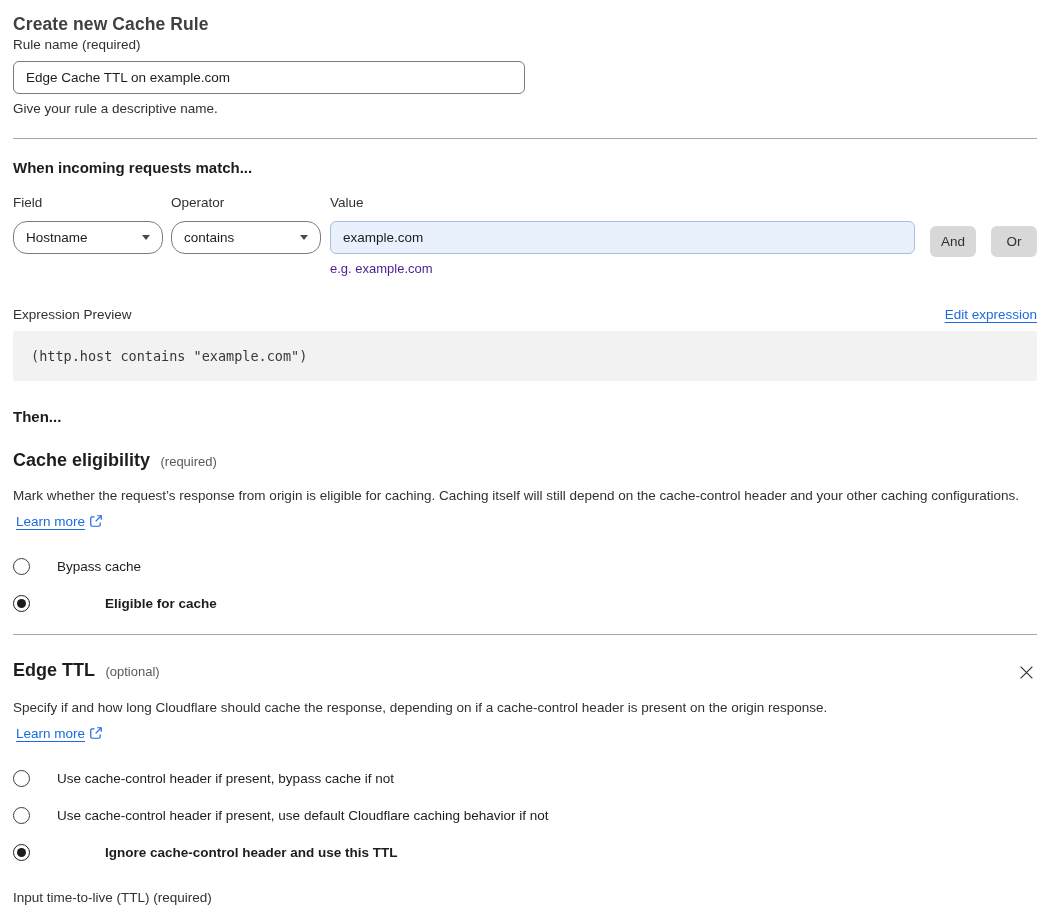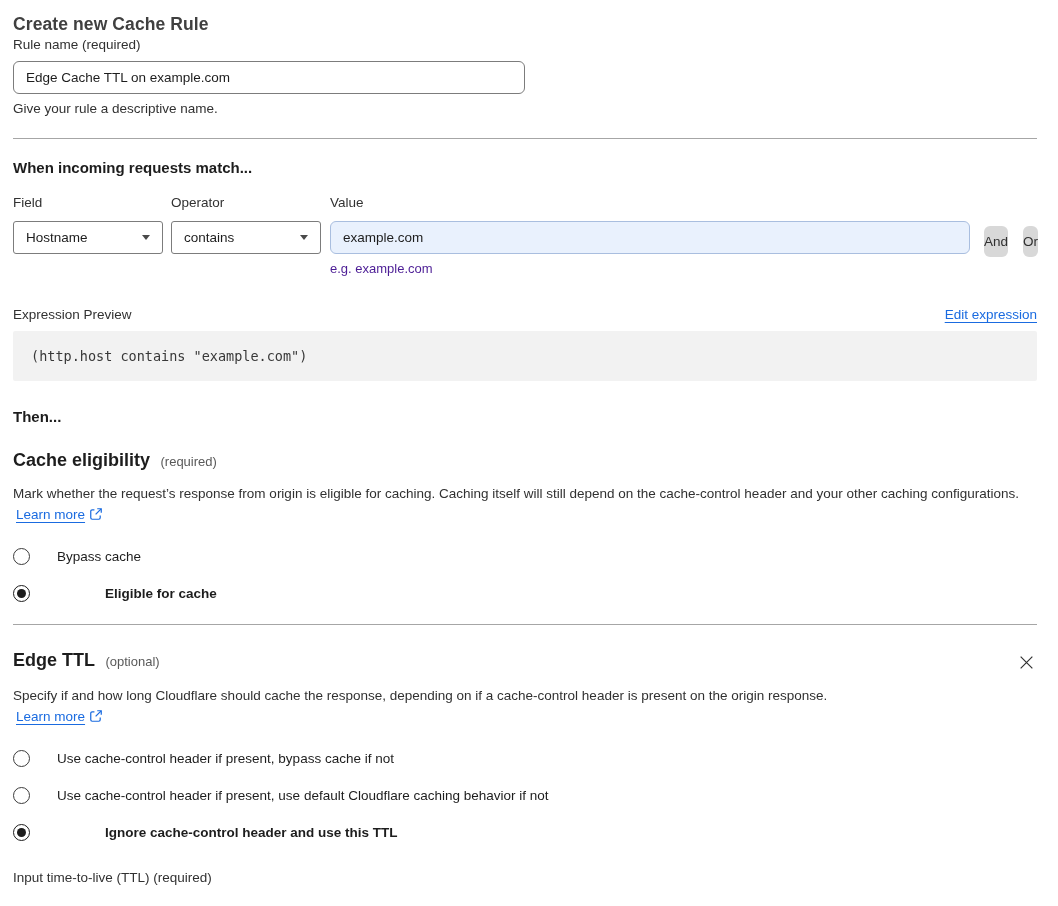--- a/index.html
+++ b/index.html
@@ -33,37 +33,37 @@
 
   .divider { border: none; border-top: 1px solid #a6a6a6; margin-top: 22px; }
 
   .section-heading { font-size: 15px; font-weight: 700; color: #1d1d1d; }
   .match-heading { margin-top: 20px; }
 
   .match-grid { display: flex; align-items: flex-start; margin-top: 19px; }
   .match-col .field-label { display: block; margin-bottom: 11px; }
   .select-box {
     width: 150px; height: 33px;
-    border: 1px solid #7c7c7c; border-radius: 3px;
+    border: 1px solid #7c7c7c; border-radius: 14px;
     display: flex; align-items: center; justify-content: space-between;
     padding: 0 12px;
     font-size: 13.5px; color: #1d1d1d;
     background: #fff; cursor: pointer;
   }
   .caret-down {
     width: 0; height: 0;
     border-left: 4.5px solid transparent;
     border-right: 4.5px solid transparent;
     border-top: 5.5px solid #4a4a4a;
   }
   .op-col { margin-left: 8px; }
   .value-col { margin-left: 9px; flex: 1; }
   .value-input {
     display: block;
-    width: 640px; height: 33px;
+    width: 585px; height: 33px;
     border: 1px solid #a9bedf; border-radius: 6px;
     padding: 8px 12px;
     font-family: "Liberation Sans", sans-serif;
     font-size: 13.5px; color: #1d1d1d;
     background: #e9f1fd;
     outline: none;
   }
   .logic-btn {
     margin-top: 31px;
     width: 46px; height: 31px;
@@ -86,21 +86,21 @@
     display: flex; align-items: center;
     padding: 0 18px;
   }
   .code-text { font-family: "DejaVu Sans Mono", "Liberation Mono", monospace; font-size: 13.5px; color: #383838; }
 
   .then-heading { margin-top: 27px; }
 
   .subsection-header { margin-top: 25px; display: flex; align-items: flex-start; justify-content: space-between; }
   .subsection-title { font-size: 18px; font-weight: 700; color: #1d1d1d; }
   .qualifier { font-size: 13px; font-weight: 400; color: #595959; margin-left: 6px; }
-  .description { margin-top: 12px; font-size: 13.5px; color: #313131; line-height: 21px; }
+  .description { margin-top: 12px; font-size: 13.5px; color: #313131; line-height: 26px; }
   .description .link { margin-left: 3px; }
   .ext-icon { display: inline-block; vertical-align: -2px; margin-left: 4px; }
 
   .radio-group { margin-top: 21px; }
   .radio-row { display: flex; align-items: center; cursor: pointer; }
   .radio-row + .radio-row { margin-top: 20px; }
   .radio-circle {
     width: 17px; height: 17px; flex: none;
     border: 1.6px solid #3c3c3c; border-radius: 50%;
     background: #fff; position: relative;

